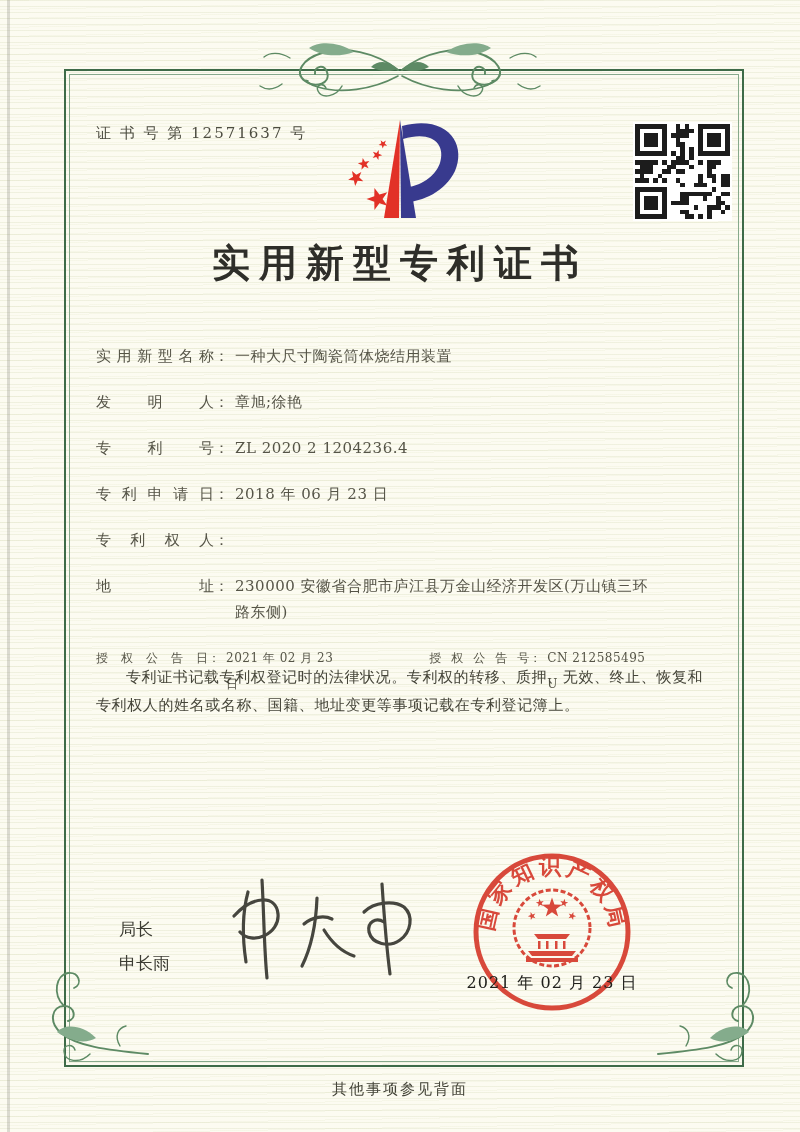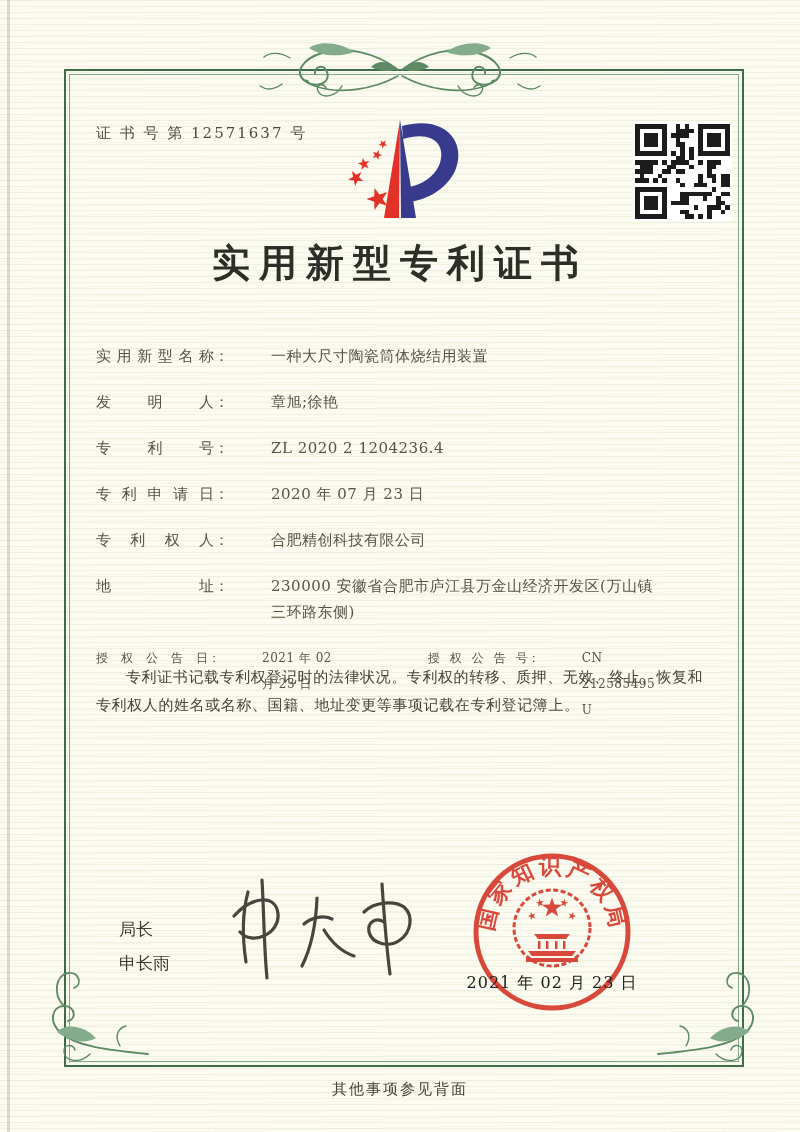--- a/index.html
+++ b/index.html
@@ -44,21 +44,21 @@
   .title{
     position:absolute;left:0;right:0;top:238px;
     text-align:center;font-size:38px;font-weight:bold;color:#2e2e29;
     letter-spacing:9px;
   }
 
   .fields{position:absolute;left:96px;top:343px;width:560px;color:#555447;}
   .field-row{display:flex;align-items:flex-start;margin-bottom:20px;font-size:15px;line-height:26px;}
   .field-label{width:118px;text-align:justify;text-align-last:justify;flex:0 0 auto;}
   .field-colon{flex:0 0 auto;margin-right:6px;}
-  .field-value{flex:1 1 auto;letter-spacing:.5px;margin-left:36px;}
+  .field-value{flex:1 1 auto;letter-spacing:.5px;}
   .grant-row{display:flex;font-size:12px;line-height:26px;color:#555447;gap:40px;}
   .grant-group{display:flex;}
   .grant-group .field-label{width:112px;}
   .grant-group.second{margin-left:44px;}
   .grant-group.second .field-label{width:100px;}
 
   .paragraphs{
     position:absolute;left:96px;top:664px;width:616px;
     font-size:15px;line-height:1.84;color:#454539;letter-spacing:.6px;
   }
@@ -281,26 +281,25 @@
       <span class="field-value">章旭;徐艳</span>
     </div>
     <div class="field-row">
       <span class="field-label">专利号</span>
         <span class="field-colon">：</span>
       <span class="field-value">ZL 2020 2 1204236.4</span>
     </div>
     <div class="field-row">
       <span class="field-label">专利申请日</span>
         <span class="field-colon">：</span>
-      <span class="field-value">2020 年 07 月 23 日</span>
+      <span class="field-value">2018 年 06 月 23 日</span>
     </div>
     <div class="field-row">
       <span class="field-label">专利权人</span>
         <span class="field-colon">：</span>
-      <span class="field-value">合肥精创科技有限公司</span>
     </div>
     <div class="field-row">
       <span class="field-label">地址</span>
         <span class="field-colon">：</span>
       <span class="field-value">230000 安徽省合肥市庐江县万金山经济开发区(万山镇三环路东侧)</span>
     </div>
     <div class="grant-row">
       <div class="grant-group">
         <span class="field-label">授权公告日</span>
           <span class="field-colon">：</span>

